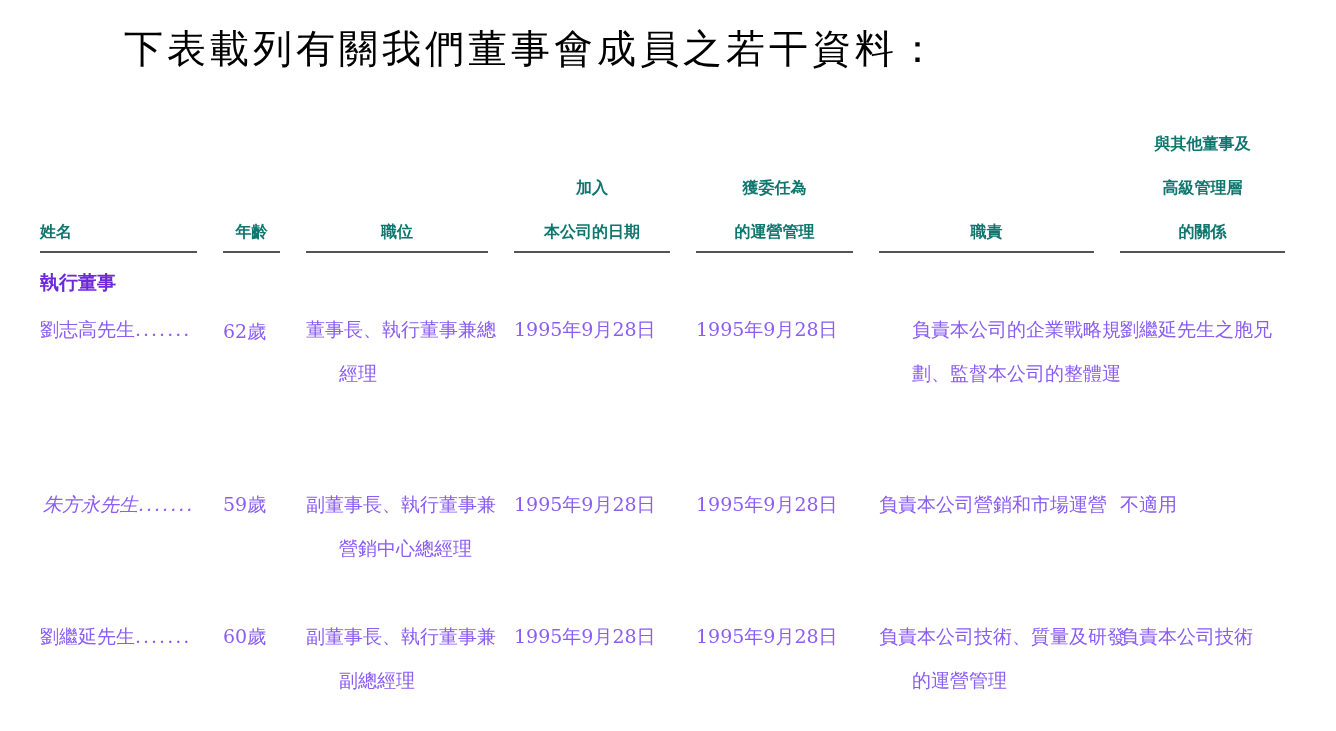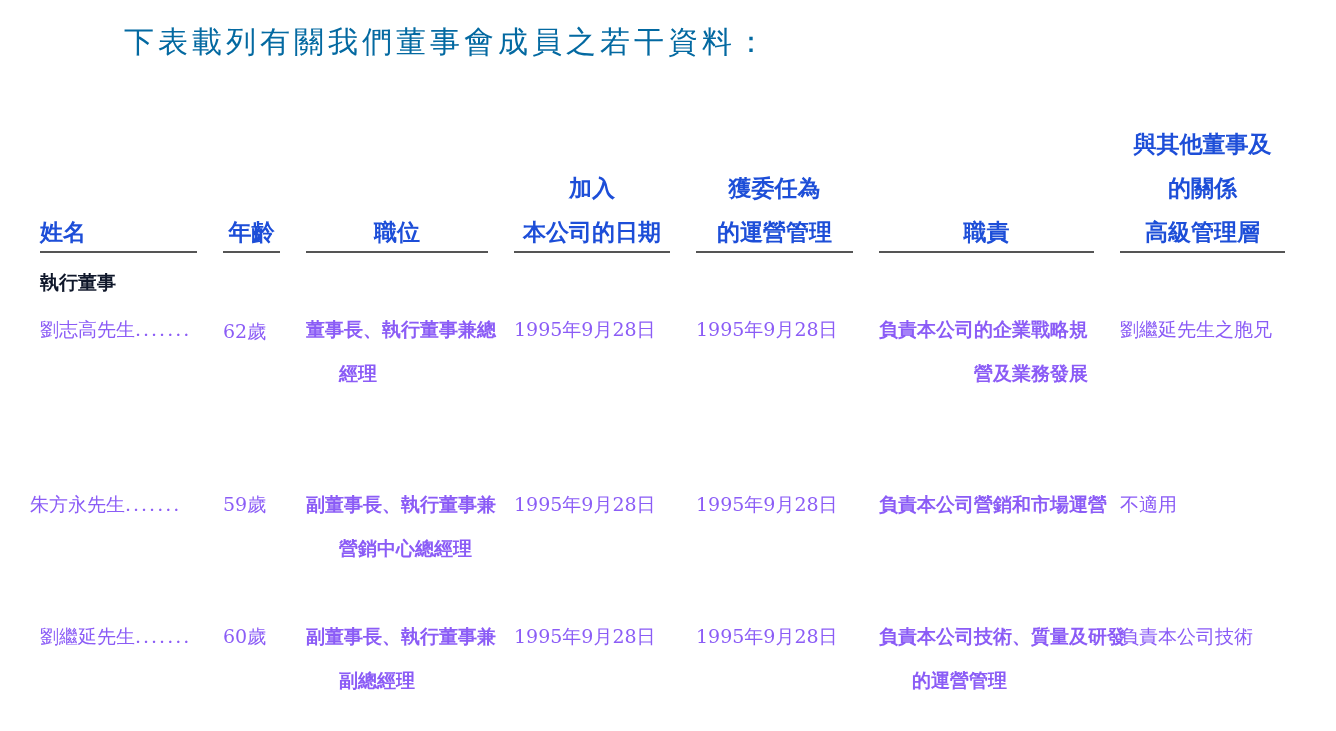--- a/index.html
+++ b/index.html
@@ -3,41 +3,41 @@
 <meta charset="utf-8">
 <style>
   html, body { margin: 0; padding: 0; background: #ffffff; }
   body {
     width: 1336px; height: 731px; position: relative; overflow: hidden;
     font-family: "DejaVu Serif", "Liberation Serif", serif;
     color: #222222;
   }
   .intro {
     position: absolute; left: 124px; top: 22px;
-    font-size: 30px; letter-spacing: 4px; color: #0369a1;
+    font-size: 39px; letter-spacing: 4px; color: #000000;
     font-weight: normal;
   }
   .hdr {
     position: absolute; text-align: center;
-    font-family: Liberation Sans, sans-serif;
-    font-weight: bold; font-size: 23px; color: #1d4ed8;
+    font-family: Liberation Serif, serif;
+    font-weight: bold; font-size: 16px; color: #0f766e;
     line-height: 44px;
   }
   .hdr .ln { display: block; }
   .rule { position: absolute; top: 251px; height: 2px; background: #555555; }
   .section {
     position: absolute; left: 40px; top: 270px;
     font-family: "DejaVu Sans", "Liberation Sans", sans-serif;
-    font-weight: bold; font-size: 19px; color: #0f172a;
+    font-weight: bold; font-size: 19px; color: #6d28d9;
   }
   .cell {
     position: absolute; font-size: 19px; line-height: 44px; color: #8b5cf6;
     white-space: nowrap;
   }
-  .cell .ln { display: block; font-weight: bold; }
+  .cell .ln { display: block; }
   .cell .ln.indent { padding-left: 33px; }
   .name-dots { letter-spacing: 2px; }
 </style>
 </head>
 <body>
 
 <div class="intro">下表載列有關我們董事會成員之若干資料：</div>
 
 <div class="hdr" style="left:40px; top:210px; text-align:center;">
   <span class="ln">姓名</span>
@@ -54,22 +54,22 @@
 </div>
 <div class="hdr" style="left:696px; width:157px; top:166px;">
   <span class="ln">獲委任為</span>
   <span class="ln">的運營管理</span>
 </div>
 <div class="hdr" style="left:879px; width:215px; top:210px;">
   <span class="ln">職責</span>
 </div>
 <div class="hdr" style="left:1120px; width:165px; top:122px;">
   <span class="ln">與其他董事及</span>
+  <span class="ln">高級管理層</span>
   <span class="ln">的關係</span>
-  <span class="ln">高級管理層</span>
 </div>
 
 <div class="rule" style="left:40px; width:157px;"></div>
 <div class="rule" style="left:223px; width:57px;"></div>
 <div class="rule" style="left:306px; width:182px;"></div>
 <div class="rule" style="left:514px; width:156px;"></div>
 <div class="rule" style="left:696px; width:157px;"></div>
 <div class="rule" style="left:879px; width:215px;"></div>
 <div class="rule" style="left:1120px; width:165px;"></div>
 
@@ -81,27 +81,27 @@
   </div>
   <div class="cell" style="left:223px; top:309px;">62歲</div>
   <div class="cell" style="left:306px; top:307px;">
     <span class="ln">董事長、執行董事兼總</span>
     <span class="ln indent">經理</span>
   </div>
   <div class="cell" style="left:514px; top:307px;">1995年9月28日</div>
   <div class="cell" style="left:696px; top:307px;">1995年9月28日</div>
   <div class="cell" style="left:879px; top:307px;text-align:right;">
     <span class="ln">負責本公司的企業戰略規</span>
-    <span class="ln indent">營及業務發展</span>
+    <span class="ln indent">劃、監督本公司的整體運</span>
   </div>
   <div class="cell" style="left:1120px; top:307px;">劉繼延先生之胞兄</div>
 </div>
 
 <div>
-  <div class="cell" style="left:30px; top:482px;">
+  <div class="cell" style="left:43px; top:482px;font-style:italic;">
     <span>朱方永先生</span><span class="name-dots">.......</span>
   </div>
   <div class="cell" style="left:223px; top:482px;">59歲</div>
   <div class="cell" style="left:306px; top:482px;">
     <span class="ln">副董事長、執行董事兼</span>
     <span class="ln indent">營銷中心總經理</span>
   </div>
   <div class="cell" style="left:514px; top:482px;">1995年9月28日</div>
   <div class="cell" style="left:696px; top:482px;">1995年9月28日</div>
   <div class="cell" style="left:879px; top:482px;">

